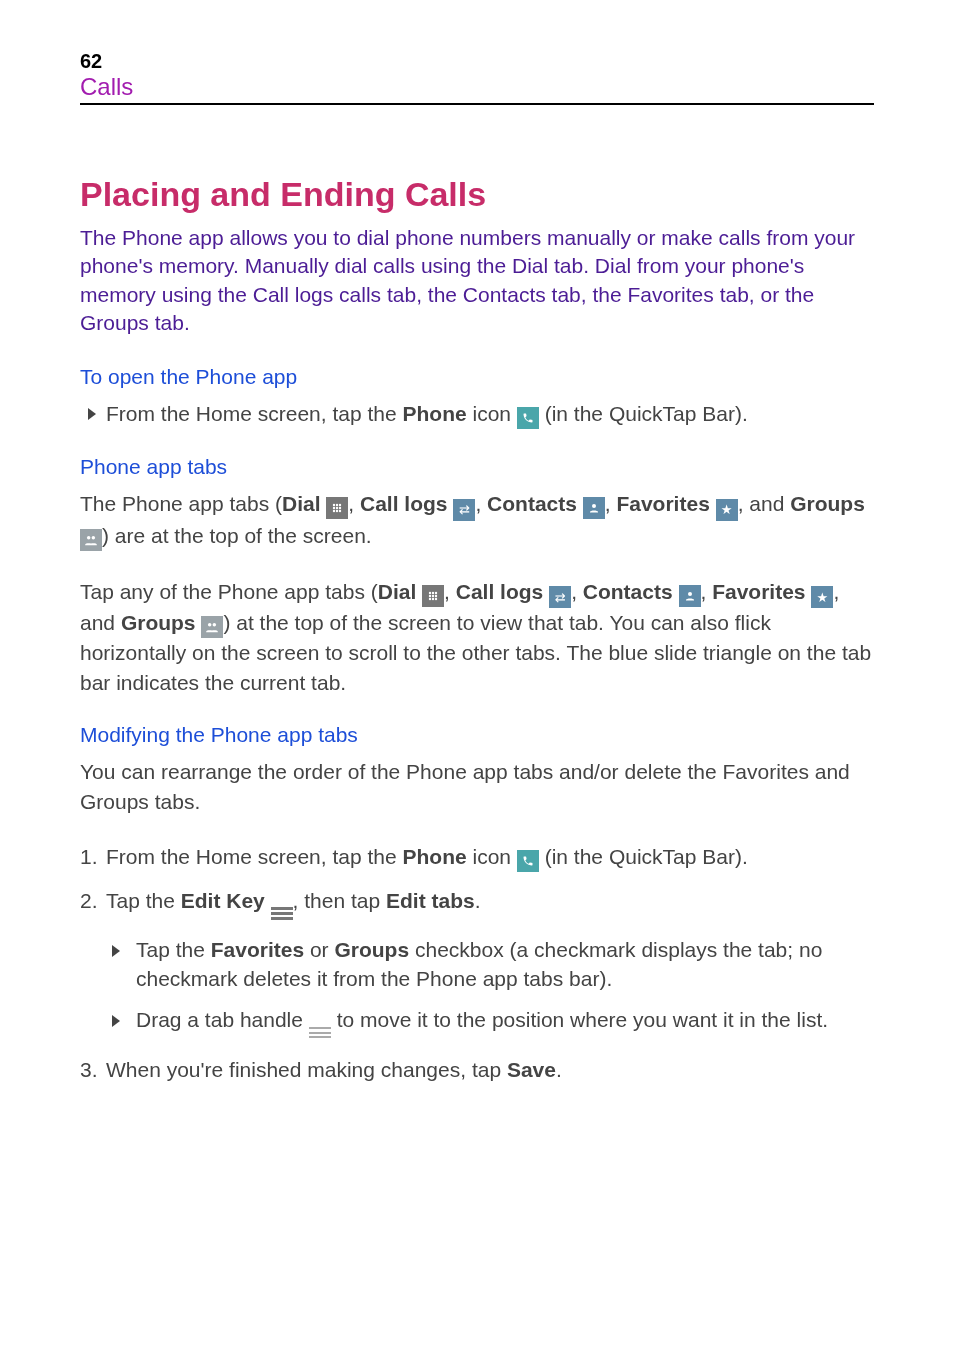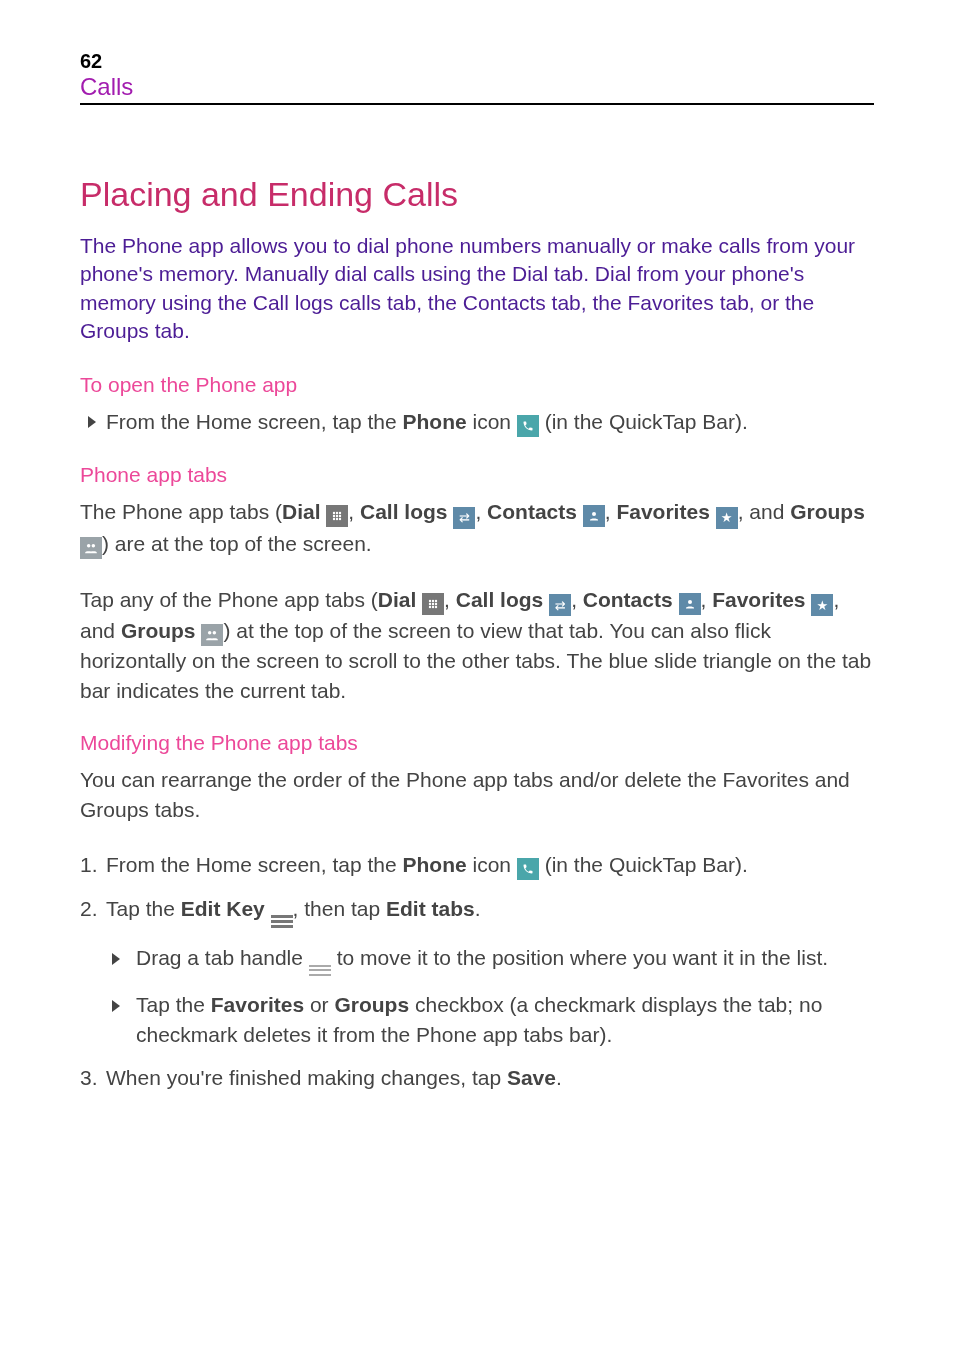--- a/index.html
+++ b/index.html
@@ -29,31 +29,31 @@
     margin-right: 14px;
   }
   .header-title {
     font-size: 24px;
     color: #a21caf;
     font-weight: 400;
   }
   h1.main-heading {
     color: #c72c69;
     font-size: 34px;
-    font-weight: normal;
-    margin-bottom: 18px;
+    font-weight: bold;
+    margin-bottom: 10px;
   }
   .body-text {
     font-size: 21px;
     line-height: 1.35;
     color: #4c1d95;
     margin-bottom: 28px;
   }
   .sub-heading {
-    color: #ec4899;
+    color: #1d4ed8;
     font-size: 21px;
     font-weight: 400;
     margin-bottom: 10px;
     margin-top: 8px;
   }
   .bullet-line {
     font-size: 21px;
     line-height: 1.4;
     color: #444;
     padding-left: 8px;
@@ -229,28 +229,28 @@
         </span><span> (in the QuickTap Bar).</span>
     </li>
     <li>
       <span>Tap the </span><b>Edit Key</b> <span class="icon-menu">
           <span></span>
           <span></span>
           <span></span>
         </span><span>, then tap </span><b>Edit tabs</b><span>.</span>
       <div class="sub-bullets">
         <div class="sb">
+          <span class="triangle"></span><span>Tap the </span><b>Favorites</b><span> or </span><b>Groups</b><span> checkbox (a checkmark displays the tab; no checkmark deletes it from the Phone app tabs bar).</span>
+        </div>
+        <div class="sb">
           <span class="triangle"></span><span>Drag a tab handle </span><span class="icon-drag">
               <span></span>
               <span></span>
               <span></span>
             </span><span> to move it to the position where you want it in the list.</span>
-        </div>
-        <div class="sb">
-          <span class="triangle"></span><span>Tap the </span><b>Favorites</b><span> or </span><b>Groups</b><span> checkbox (a checkmark displays the tab; no checkmark deletes it from the Phone app tabs bar).</span>
         </div>
       </div>
     </li>
     <li>
       <span>When you're finished making changes, tap </span><b>Save</b><span>.</span>
     </li>
   </ol>
 
 </div>
 

